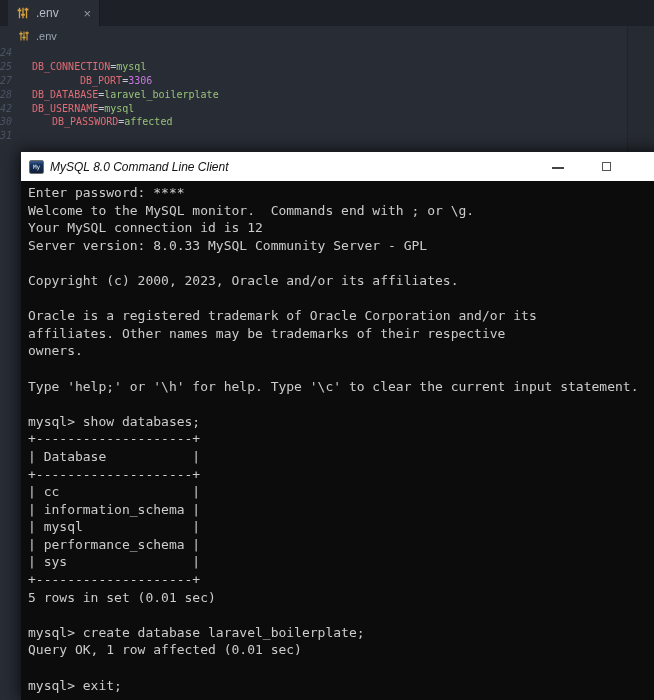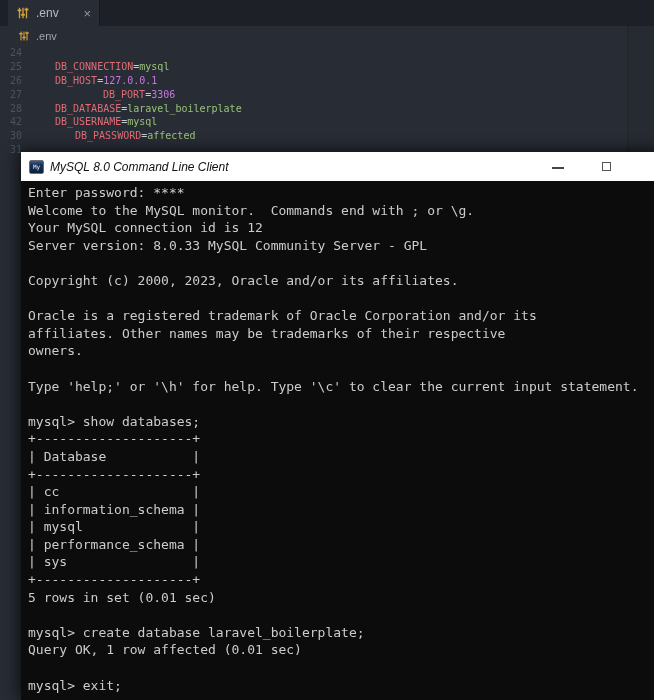--- a/index.html
+++ b/index.html
@@ -37,22 +37,22 @@
 
   .env-icon svg { display:block; }
 
   .code {
     position:absolute; left:0; top:46px; width:627px;
     font-family:"DejaVu Sans Mono","Liberation Mono",monospace;
     font-size:10px;
   }
   .code-line { height:13.8px; display:flex; align-items:center; }
   .ln {
-    width:32px; text-align:center; color:#4b5263; flex:0 0 32px;
-    margin-right:23px;
+    width:32px; text-align:left; color:#4b5263; flex:0 0 32px;
+    font-style:italic;
   }
   .tx { white-space:pre; }
 
   
   .mysql-window {
     position:absolute; left:21px; top:152px; width:645px; height:548px;
     box-shadow:-4px 0 16px rgba(0,0,0,0.45), 0 -2px 10px rgba(0,0,0,0.35);
   }
   .titlebar {
     position:absolute; left:0; top:0; width:100%; height:29px;
@@ -126,24 +126,20 @@
 <div class="code">
     <div class="code-line">
       <span class="ln">24</span>
       <span class="tx"></span>
     </div>
     <div class="code-line">
       <span class="ln">25</span>
       <span class="tx"><span style="color: rgb(224, 108, 117);">DB_CONNECTION</span><span style="color: rgb(197, 202, 211);">=</span><span style="color: rgb(152, 195, 121);">mysql</span></span>
     </div>
     <div class="code-line">
-      <span class="ln">26</span>
-      <span class="tx"><span style="color: rgb(224, 108, 117);">DB_HOST</span><span style="color: rgb(197, 202, 211);">=</span><span style="color: rgb(198, 120, 221);">127.0.0.1</span></span>
-    </div>
-    <div class="code-line">
       <span class="ln">27</span>
       <span class="tx"><span style="color: rgb(224, 108, 117); padding-left: 48px;">DB_PORT</span><span style="color: rgb(197, 202, 211);">=</span><span style="color: rgb(198, 120, 221);">3306</span></span>
     </div>
     <div class="code-line">
       <span class="ln">28</span>
       <span class="tx"><span style="color: rgb(224, 108, 117);">DB_DATABASE</span><span style="color: rgb(197, 202, 211);">=</span><span style="color: rgb(152, 195, 121);">laravel_boilerplate</span></span>
     </div>
     <div class="code-line">
       <span class="ln">42</span>
       <span class="tx"><span style="color: rgb(224, 108, 117);">DB_USERNAME</span><span style="color: rgb(197, 202, 211);">=</span><span style="color: rgb(152, 195, 121);">mysql</span></span>

